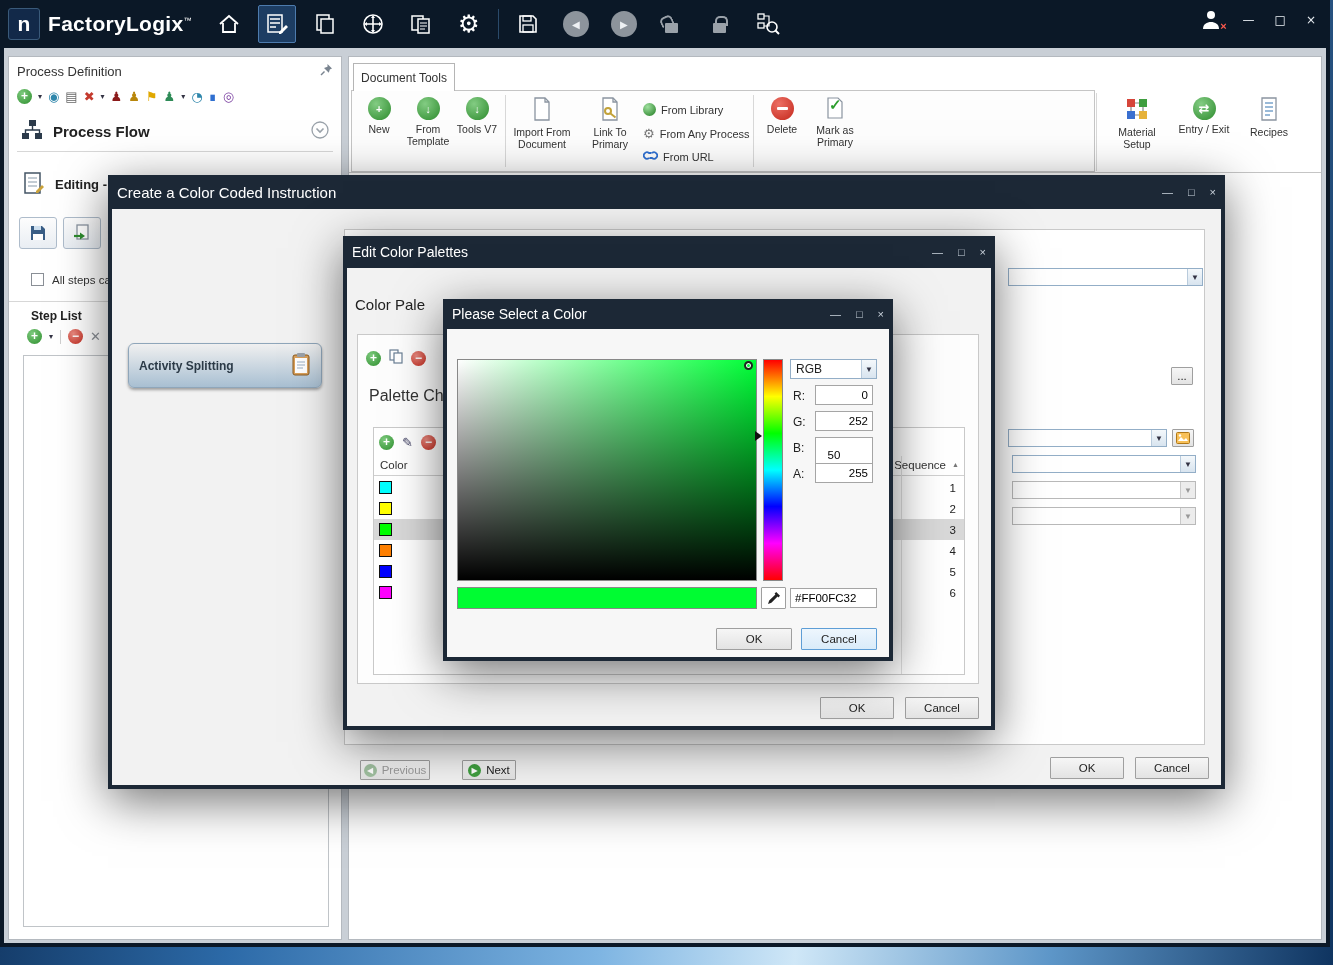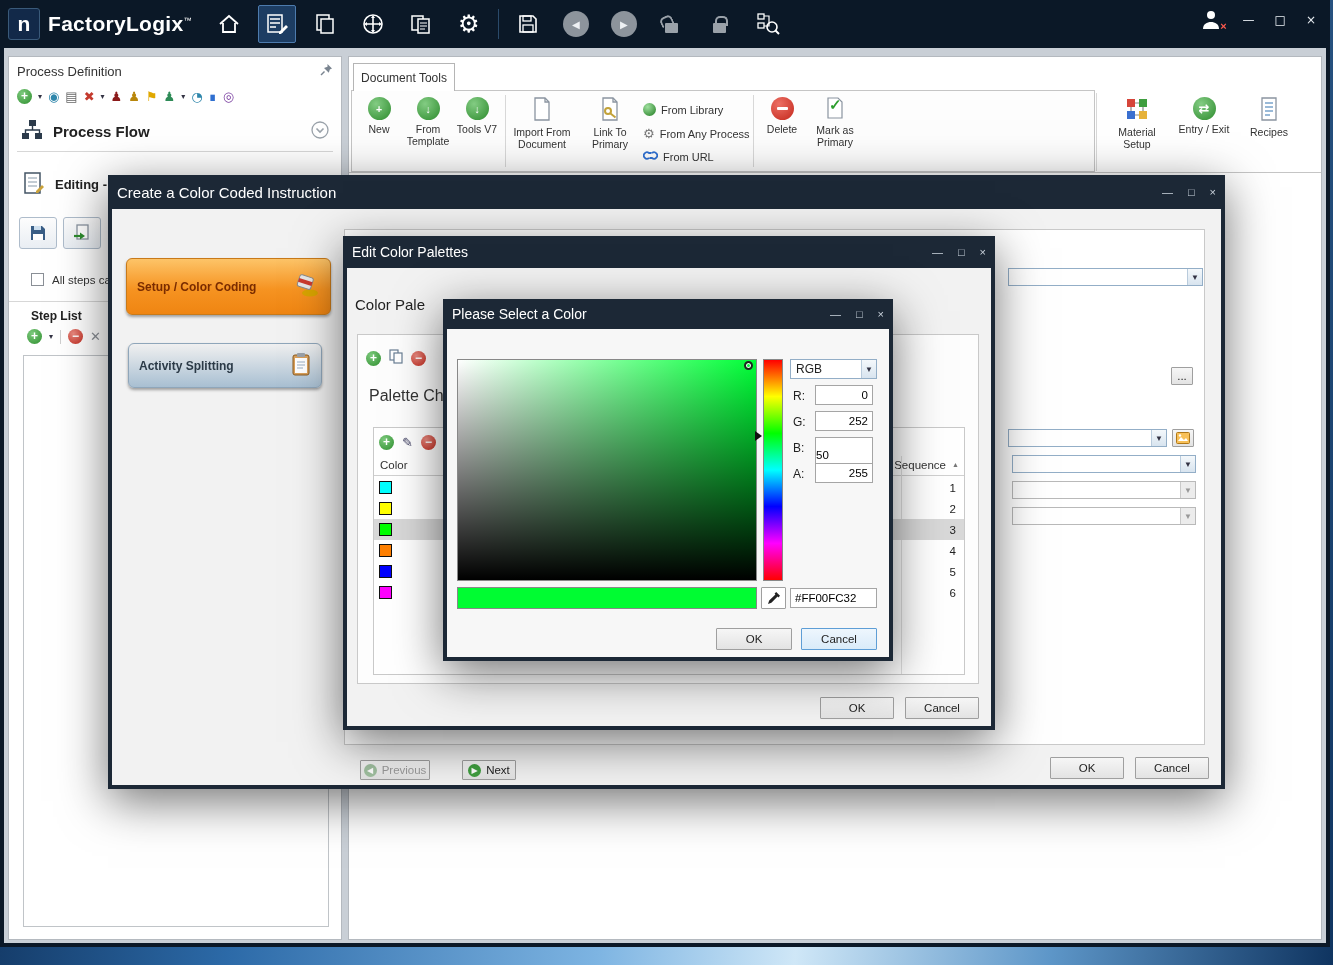--- a/index.html
+++ b/index.html
@@ -343,32 +343,20 @@
       <span>Create a Color Coded Instruction</span>
       <span class="winbtns">
         <span>—</span>
         <span>□</span>
         <span>×</span>
       </span>
     </div>
     <div class="dlg-body" style="top:34px">
       <div class="gbox" style="left:232px;top:20px;width:861px;height:516px;background:#fff"></div>
 
-      <div class="nav-big nav-orange" style="left:14px;top:49px;width:205px;height:57px">
-        <span>Setup / Color Coding</span>
-        <span style="margin-left:auto">
-          <svg width="30" height="26" viewBox="0 0 30 26">
-                <ellipse cx="20" cy="21" rx="8" ry="3.5" fill="#d8a400"></ellipse>
-                <g transform="rotate(18 15 11)">
-                  <rect x="8" y="4" width="14" height="12" rx="2" fill="#e8e8e8" stroke="#8a8a8a"></rect>
-                  <rect x="8" y="8" width="14" height="4" fill="#cc3a2e"></rect>
-                </g>
-              </svg>
-        </span>
-      </div>
       <div class="nav-big nav-blue" style="left:16px;top:134px;width:194px;height:45px">
         <span>Activity Splitting</span>
         <span style="margin-left:auto">
           <svg width="20" height="24" viewBox="0 0 20 24">
                 <rect x="2" y="3" width="16" height="20" rx="2" fill="#d9a05b" stroke="#8a5a20"></rect>
                 <rect x="4" y="6" width="12" height="15" fill="#fff"></rect>
                 <rect x="6" y="1" width="8" height="4" rx="1" fill="#9aa1a9"></rect>
                 <path d="M6 10h8M6 13h8M6 16h6" stroke="#9ab0c6" stroke-width="1.2"></path>
               </svg>
         </span>
@@ -508,21 +496,21 @@
       <div class="combo" style="left:343px;top:30px;width:87px;height:20px;padding-left:5px">
         <span>RGB</span>
         <span class="arr">▼</span>
       </div>
 
       <span class="abs" style="left:346px;top:60px;font-size:12px">R:</span>
       <input class="field abs" style="left: 368px; top: 56px; width: 58px; height: 20px; text-align: right; padding-right: 4px;" value="0">
       <span class="abs" style="left:346px;top:86px;font-size:12px">G:</span>
       <input class="field abs" style="left: 368px; top: 82px; width: 58px; height: 20px; text-align: right; padding-right: 4px;" value="252">
       <span class="abs" style="left:346px;top:112px;font-size:12px">B:</span>
-      <input class="field abs" style="left: 368px; top: 108px; width: 58px; height: 36px; text-align: left; padding-right: 20px;" value="50">
+      <input class="field abs" style="left: 368px; top: 108px; width: 58px; height: 36px; text-align: center; padding-right: 20px;" value="50">
       <span class="abs" style="left:346px;top:138px;font-size:12px">A:</span>
       <input class="field abs" style="left: 368px; top: 134px; width: 58px; height: 20px; text-align: right; padding-right: 4px;" value="255">
 
       <div class="abs" style="left: 10px; top: 258px; width: 300px; height: 22px; border: 1px solid rgb(136, 136, 136); background-color: rgb(0, 252, 50);"></div>
       <div class="btn" style="position:absolute;left:314px;top:258px;width:25px;height:22px;background:#fff">
         <svg width="14" height="14" viewBox="0 0 14 14">
               <path d="M9.2 1l3.8 3.8-1.6 1.6-.8-.8L4.4 11.8 1 13l1.2-3.4 6.2-6.2-.8-.8z" fill="#222"></path>
             </svg>
       </div>
       <input class="field abs" style="left: 343px; top: 259px; width: 87px; height: 20px; padding-left: 4px; font-size: 11.5px;" value="#FF00FC32">

